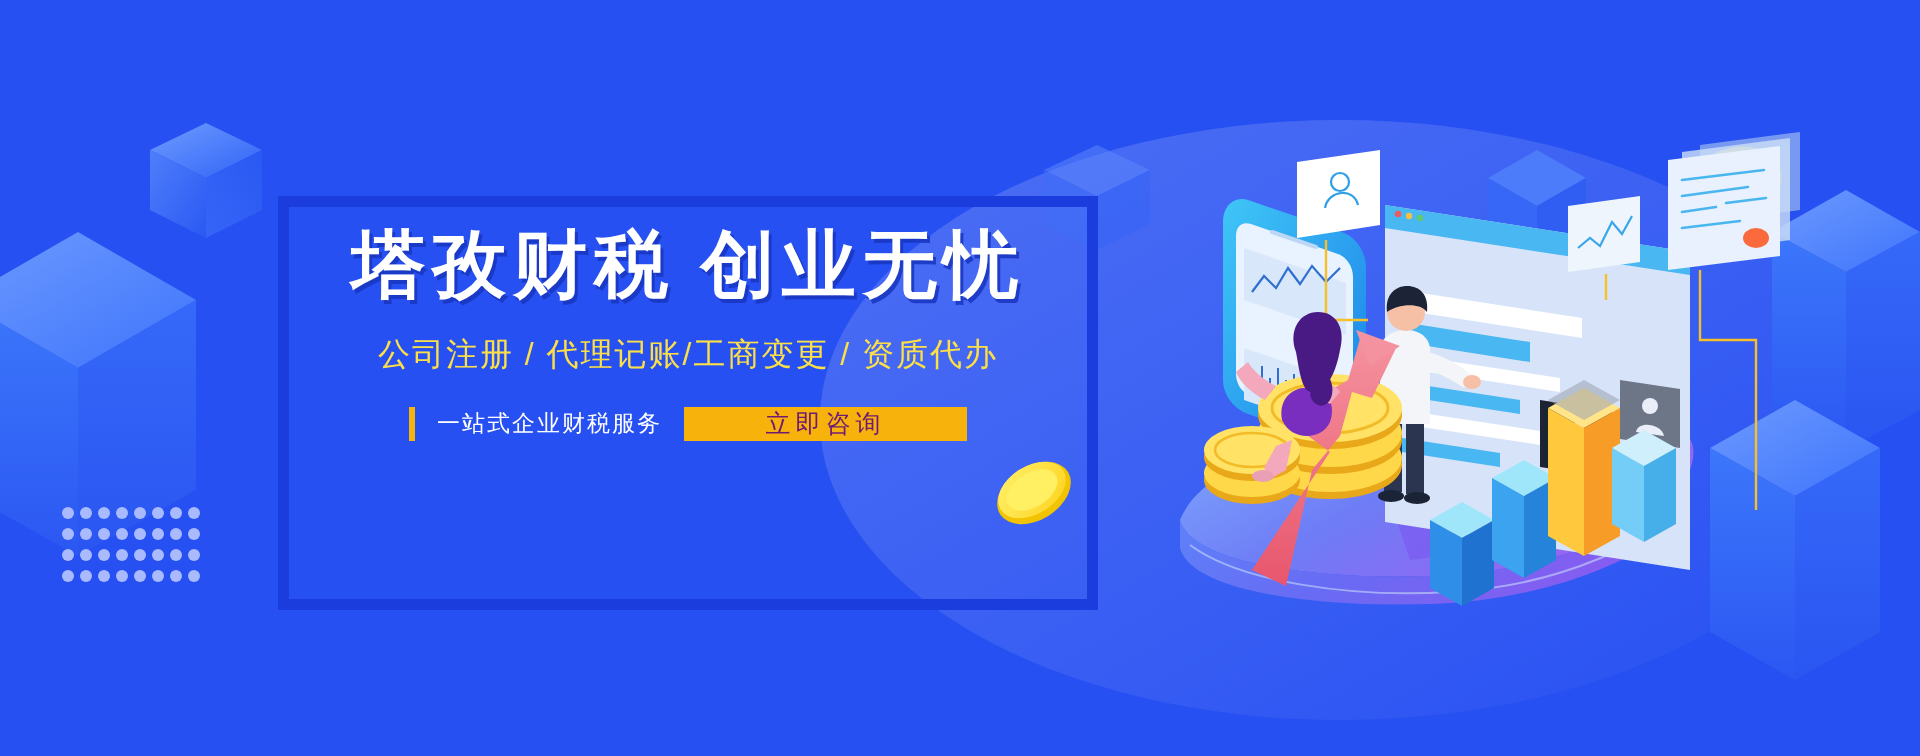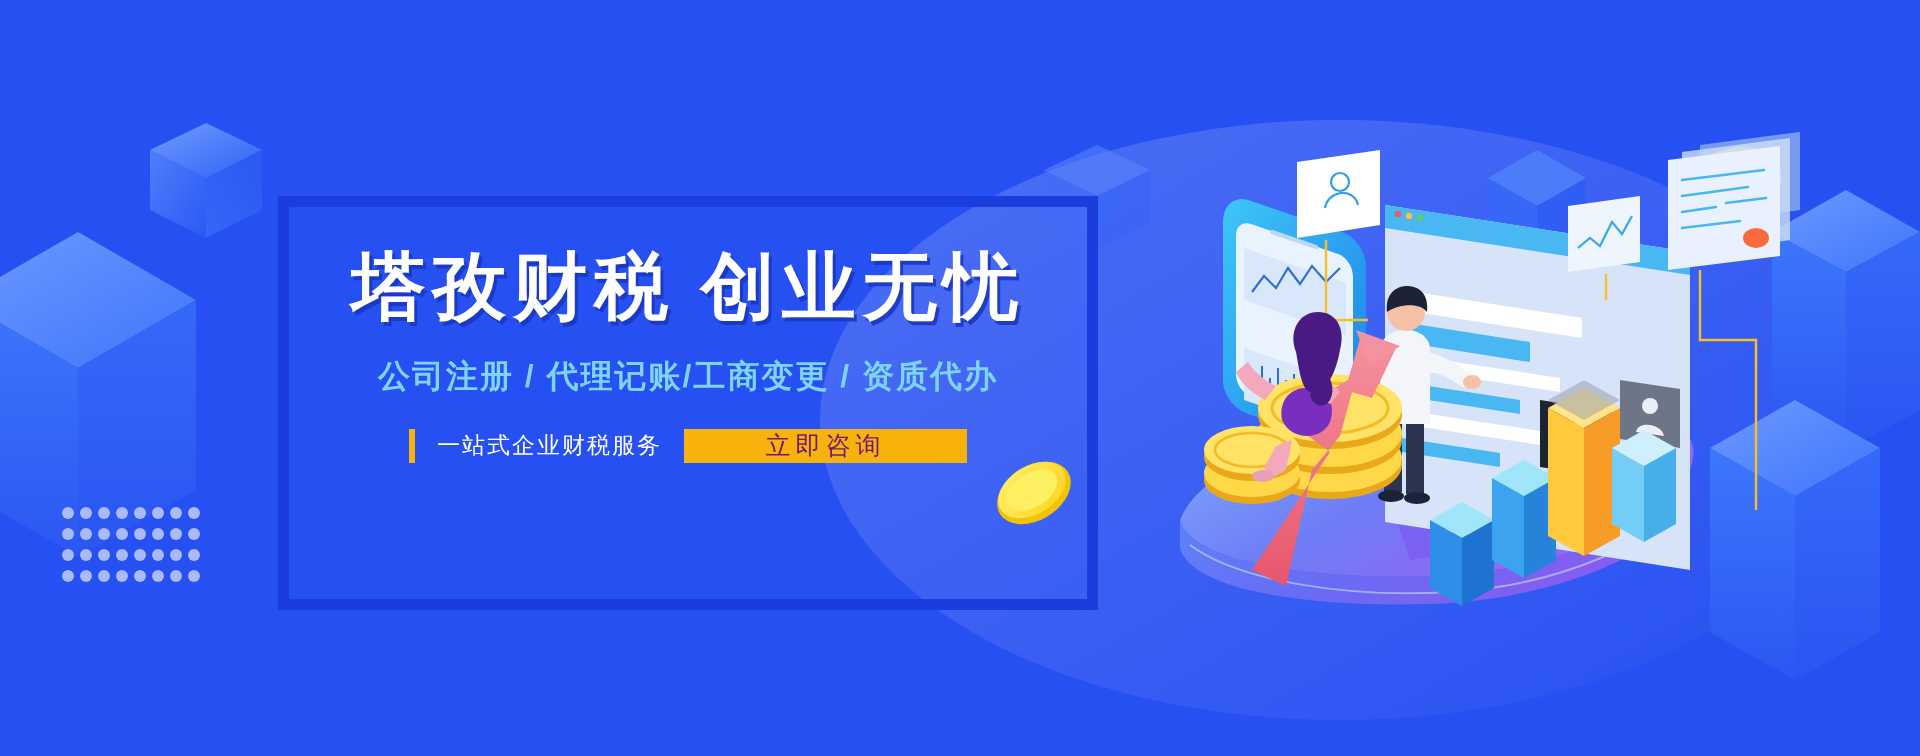--- a/index.html
+++ b/index.html
@@ -24,40 +24,40 @@
     width:820px; height:414px;
     border:11px solid #1b3ddd;
     background:transparent;
   }
   .copy{
     position:absolute;
     left:278px; top:196px;
     width:820px; height:414px;
     display:flex; flex-direction:column;
     align-items:center; justify-content:flex-start;
-    padding-top:52px;
+    padding-top:30px;
   }
   .headline{
     font-family:"Liberation Serif","DejaVu Serif",serif;
     font-weight:700;
     font-size:74px;
     line-height:1.08;
     letter-spacing:7px;
     color:#ffffff;
     white-space:nowrap;
     text-shadow:3px 4px 0 rgba(23,53,190,.85);
   }
   .subline{
     margin-top:27px;
     font-family:"Liberation Sans","DejaVu Sans",sans-serif;
     font-size:32px;
     letter-spacing:2px;
-    color:#7dd3fc;
+    color:#fde047;
     white-space:nowrap;
-    font-weight:700;
+    font-weight:400;
   }
   .cta{
     margin-top:30px;
     display:flex; align-items:center;
     background:#f7b20b;
     height:34px;
     padding:0 0 0 0;
     width:558px;
   }
   .cta-tag{

